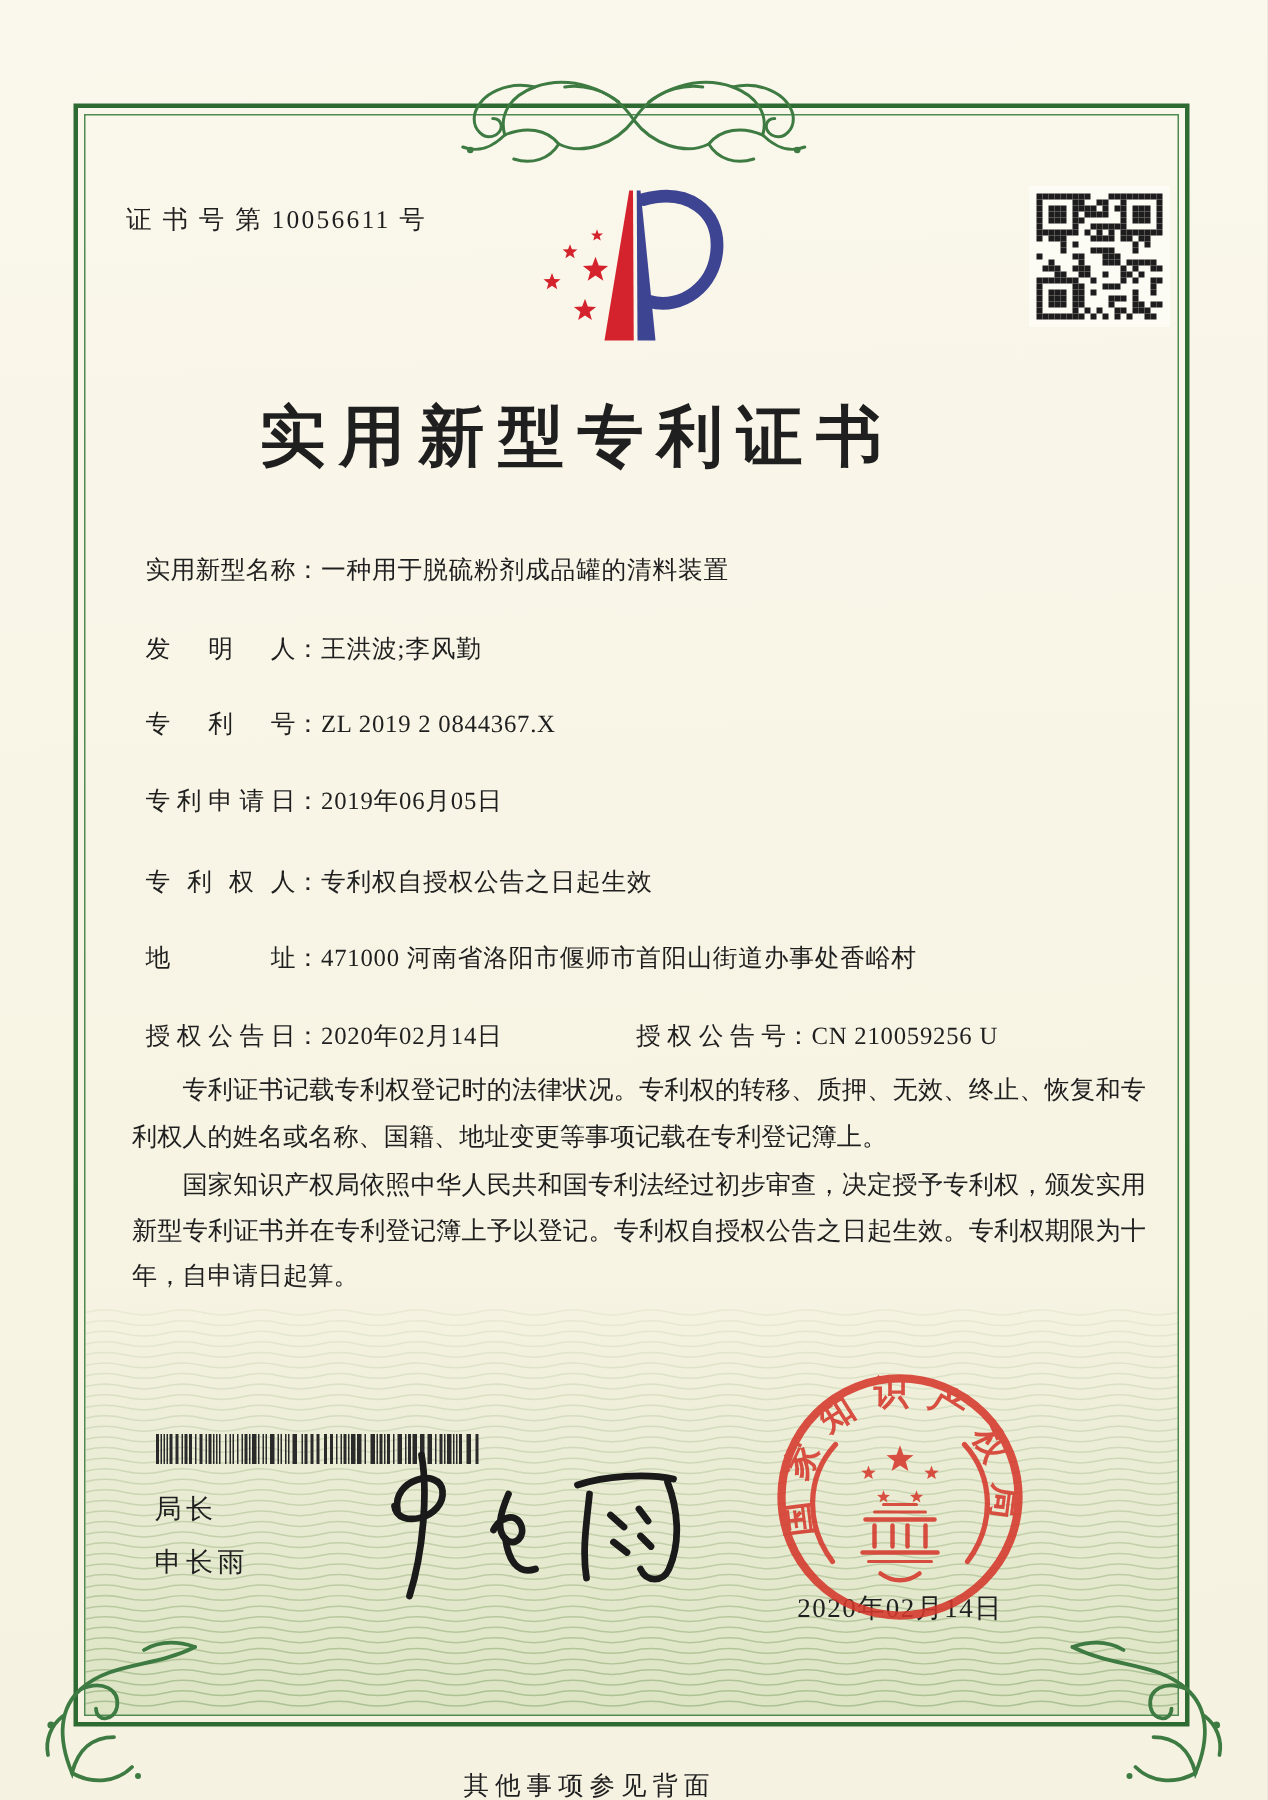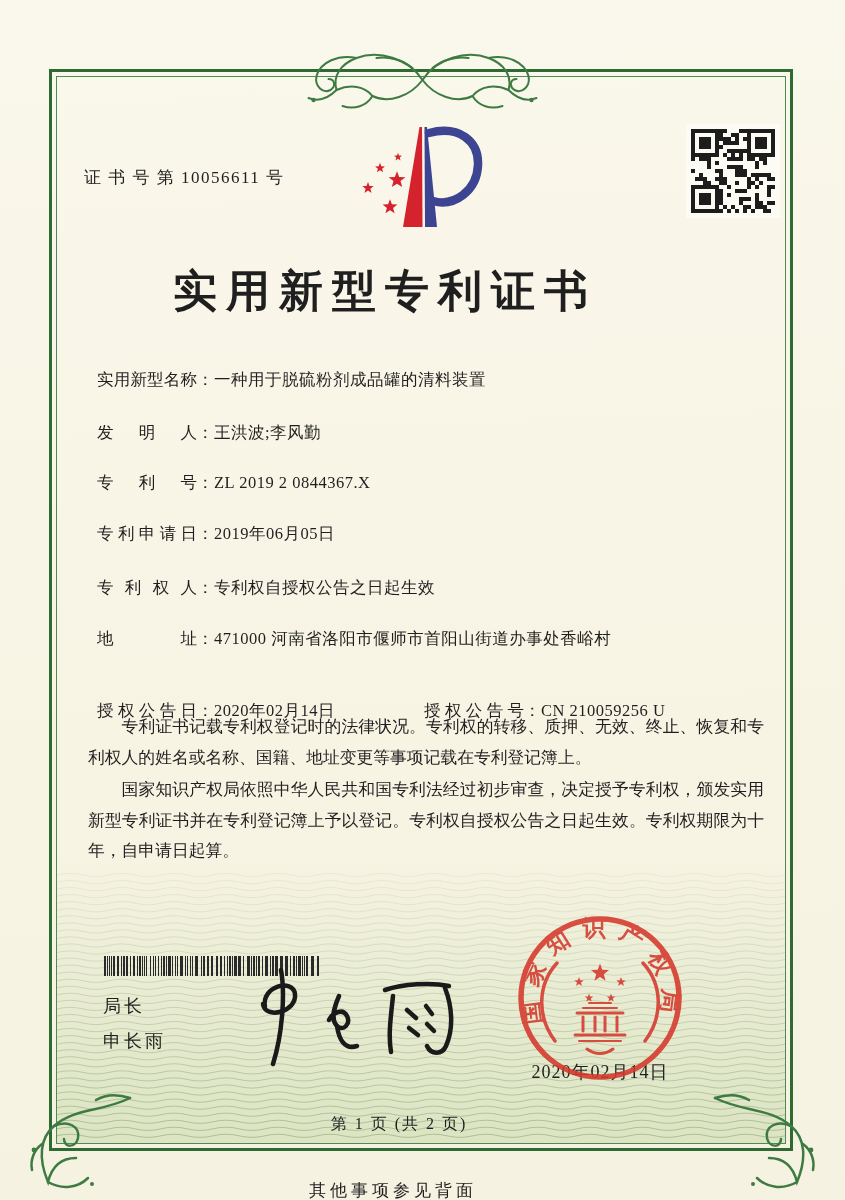--- a/index.html
+++ b/index.html
@@ -7,21 +7,21 @@
         background:linear-gradient(178deg,#faf7ec 0%,#f8f4e4 60%,#f5f2e2 100%);
         font-family:"Liberation Serif","DejaVu Serif",serif;color:#1f1f1f;}
   .abs{position:absolute;}
   
   .border-outer{left:49px;top:69px;width:738px;height:1076px;border:3px solid #2e6b33;z-index:7;pointer-events:none;}
   .border-inner{left:56px;top:76px;width:728px;height:1066px;border:1px solid #4f8a50;z-index:7;pointer-events:none;}
   
   .tint{left:57px;top:856px;width:729px;height:287px;z-index:2;
         background:linear-gradient(180deg,rgba(205,221,178,0) 0%,rgba(205,221,178,0.28) 40%,rgba(199,216,170,0.55) 100%);}
   .waves{left:57px;top:872px;z-index:3;}
-  .cert-no{left:84px;top:135px;font-size:17px;letter-spacing:1.5px;z-index:5;margin-top:31px;}
+  .cert-no{left:84px;top:135px;font-size:17px;letter-spacing:1.5px;z-index:5;}
   .logo{left:345px;top:125px;z-index:5;}
   .qr{left:686px;top:124px;z-index:5;}
   .title{left:49px;top:262px;width:672px;text-align:center;font-size:44px;font-weight:bold;letter-spacing:9px;z-index:5;}
   .field-row{left:97px;font-size:16.5px;white-space:nowrap;z-index:5;position:absolute;}
   .flabel{display:inline-block;width:100px;text-align:justify;text-align-last:justify;vertical-align:top;font-family:Liberation Mono, monospace;}
   .fcolon{display:inline-block;width:17px;}
   .fvalue{letter-spacing:0.5px;}
   .aux-field{position:absolute;left:327px;top:0;white-space:nowrap;}
   .body-text{left:88px;top:712px;width:676px;font-size:16.8px;line-height:30.5px;text-align:justify;z-index:5;}
   .body-text p{margin:0 0 2px 0;text-indent:2em;}
@@ -366,21 +366,21 @@
   </div>
   <div class="field-row" style="top:523px">
     <span class="flabel">专利申请日</span><span class="fcolon">：</span><span class="fvalue">2019年06月05日</span>
   </div>
   <div class="field-row" style="top:577px">
     <span class="flabel">专利权人</span><span class="fcolon">：</span><span class="fvalue">专利权自授权公告之日起生效</span>
   </div>
   <div class="field-row" style="top:628px">
     <span class="flabel">地址</span><span class="fcolon">：</span><span class="fvalue">471000 河南省洛阳市偃师市首阳山街道办事处香峪村</span>
   </div>
-  <div class="field-row" style="top:700px">
+  <div class="field-row" style="top:680px">
     <span class="flabel">授权公告日</span><span class="fcolon">：</span><span class="fvalue">2020年02月14日</span>
     <span class="aux-field">
       <span class="flabel">授权公告号</span><span class="fcolon">：</span><span class="fvalue">CN 210059256 U</span>
     </span>
   </div>
 
   <div class="abs body-text">
     <p>专利证书记载专利权登记时的法律状况。专利权的转移、质押、无效、终止、恢复和专利权人的姓名或名称、国籍、地址变更等事项记载在专利登记簿上。</p>
     <p>国家知识产权局依照中华人民共和国专利法经过初步审查，决定授予专利权，颁发实用新型专利证书并在专利登记簿上予以登记。专利权自授权公告之日起生效。专利权期限为十年，自申请日起算。</p>
   </div>
@@ -500,16 +500,15 @@
         <path d="M112,114 L112,128" stroke-width="3"></path>
         <path d="M70,132 L120,132" stroke-width="3"></path>
         <path d="M74,138 L116,138" stroke-width="2"></path>
         <path d="M50,138 C32,114 32,82 52,60" stroke-width="3.5"></path>
         <path d="M140,138 C158,114 158,82 138,60" stroke-width="3.5"></path>
         <path d="M82,146 C90,152 100,152 108,146" stroke-width="3"></path>
       </g>
     </g>
   </svg>
 
-  <div class="abs page-foot">第 1 页 (共 2 页)</div>
   <div class="abs back-note">其他事项参见背面</div>
 
 </div>
 
 </body></html>

